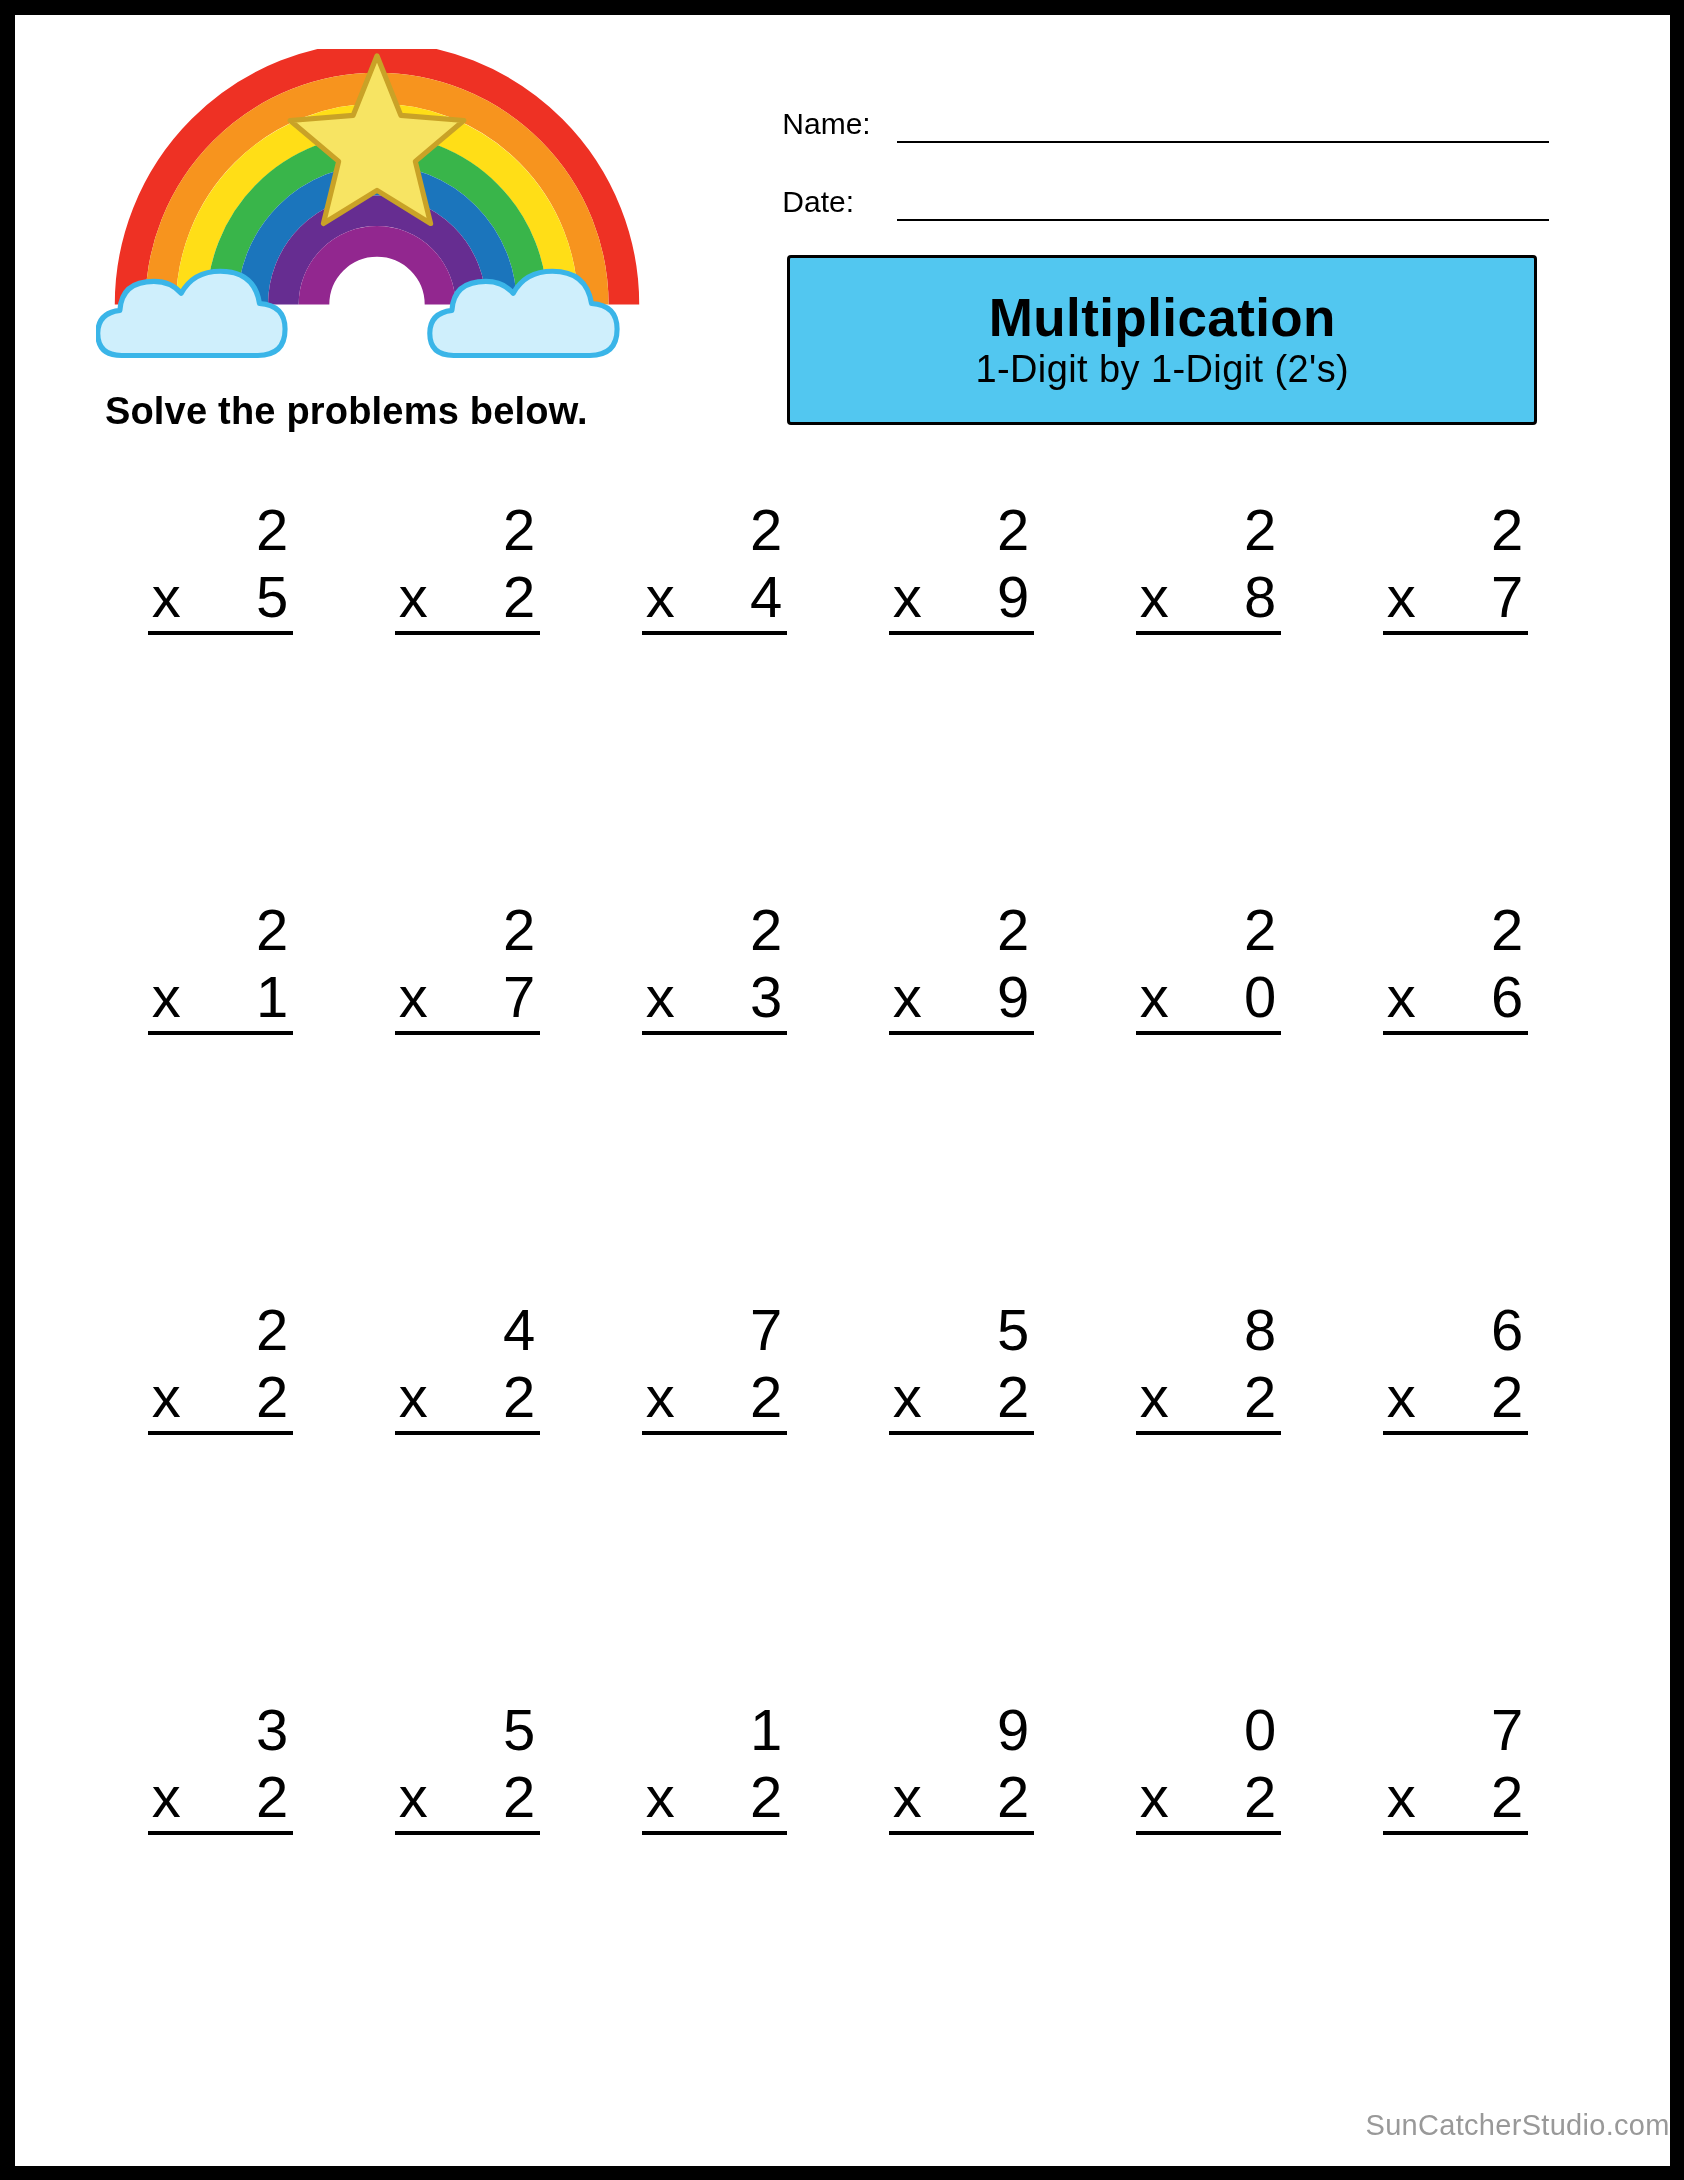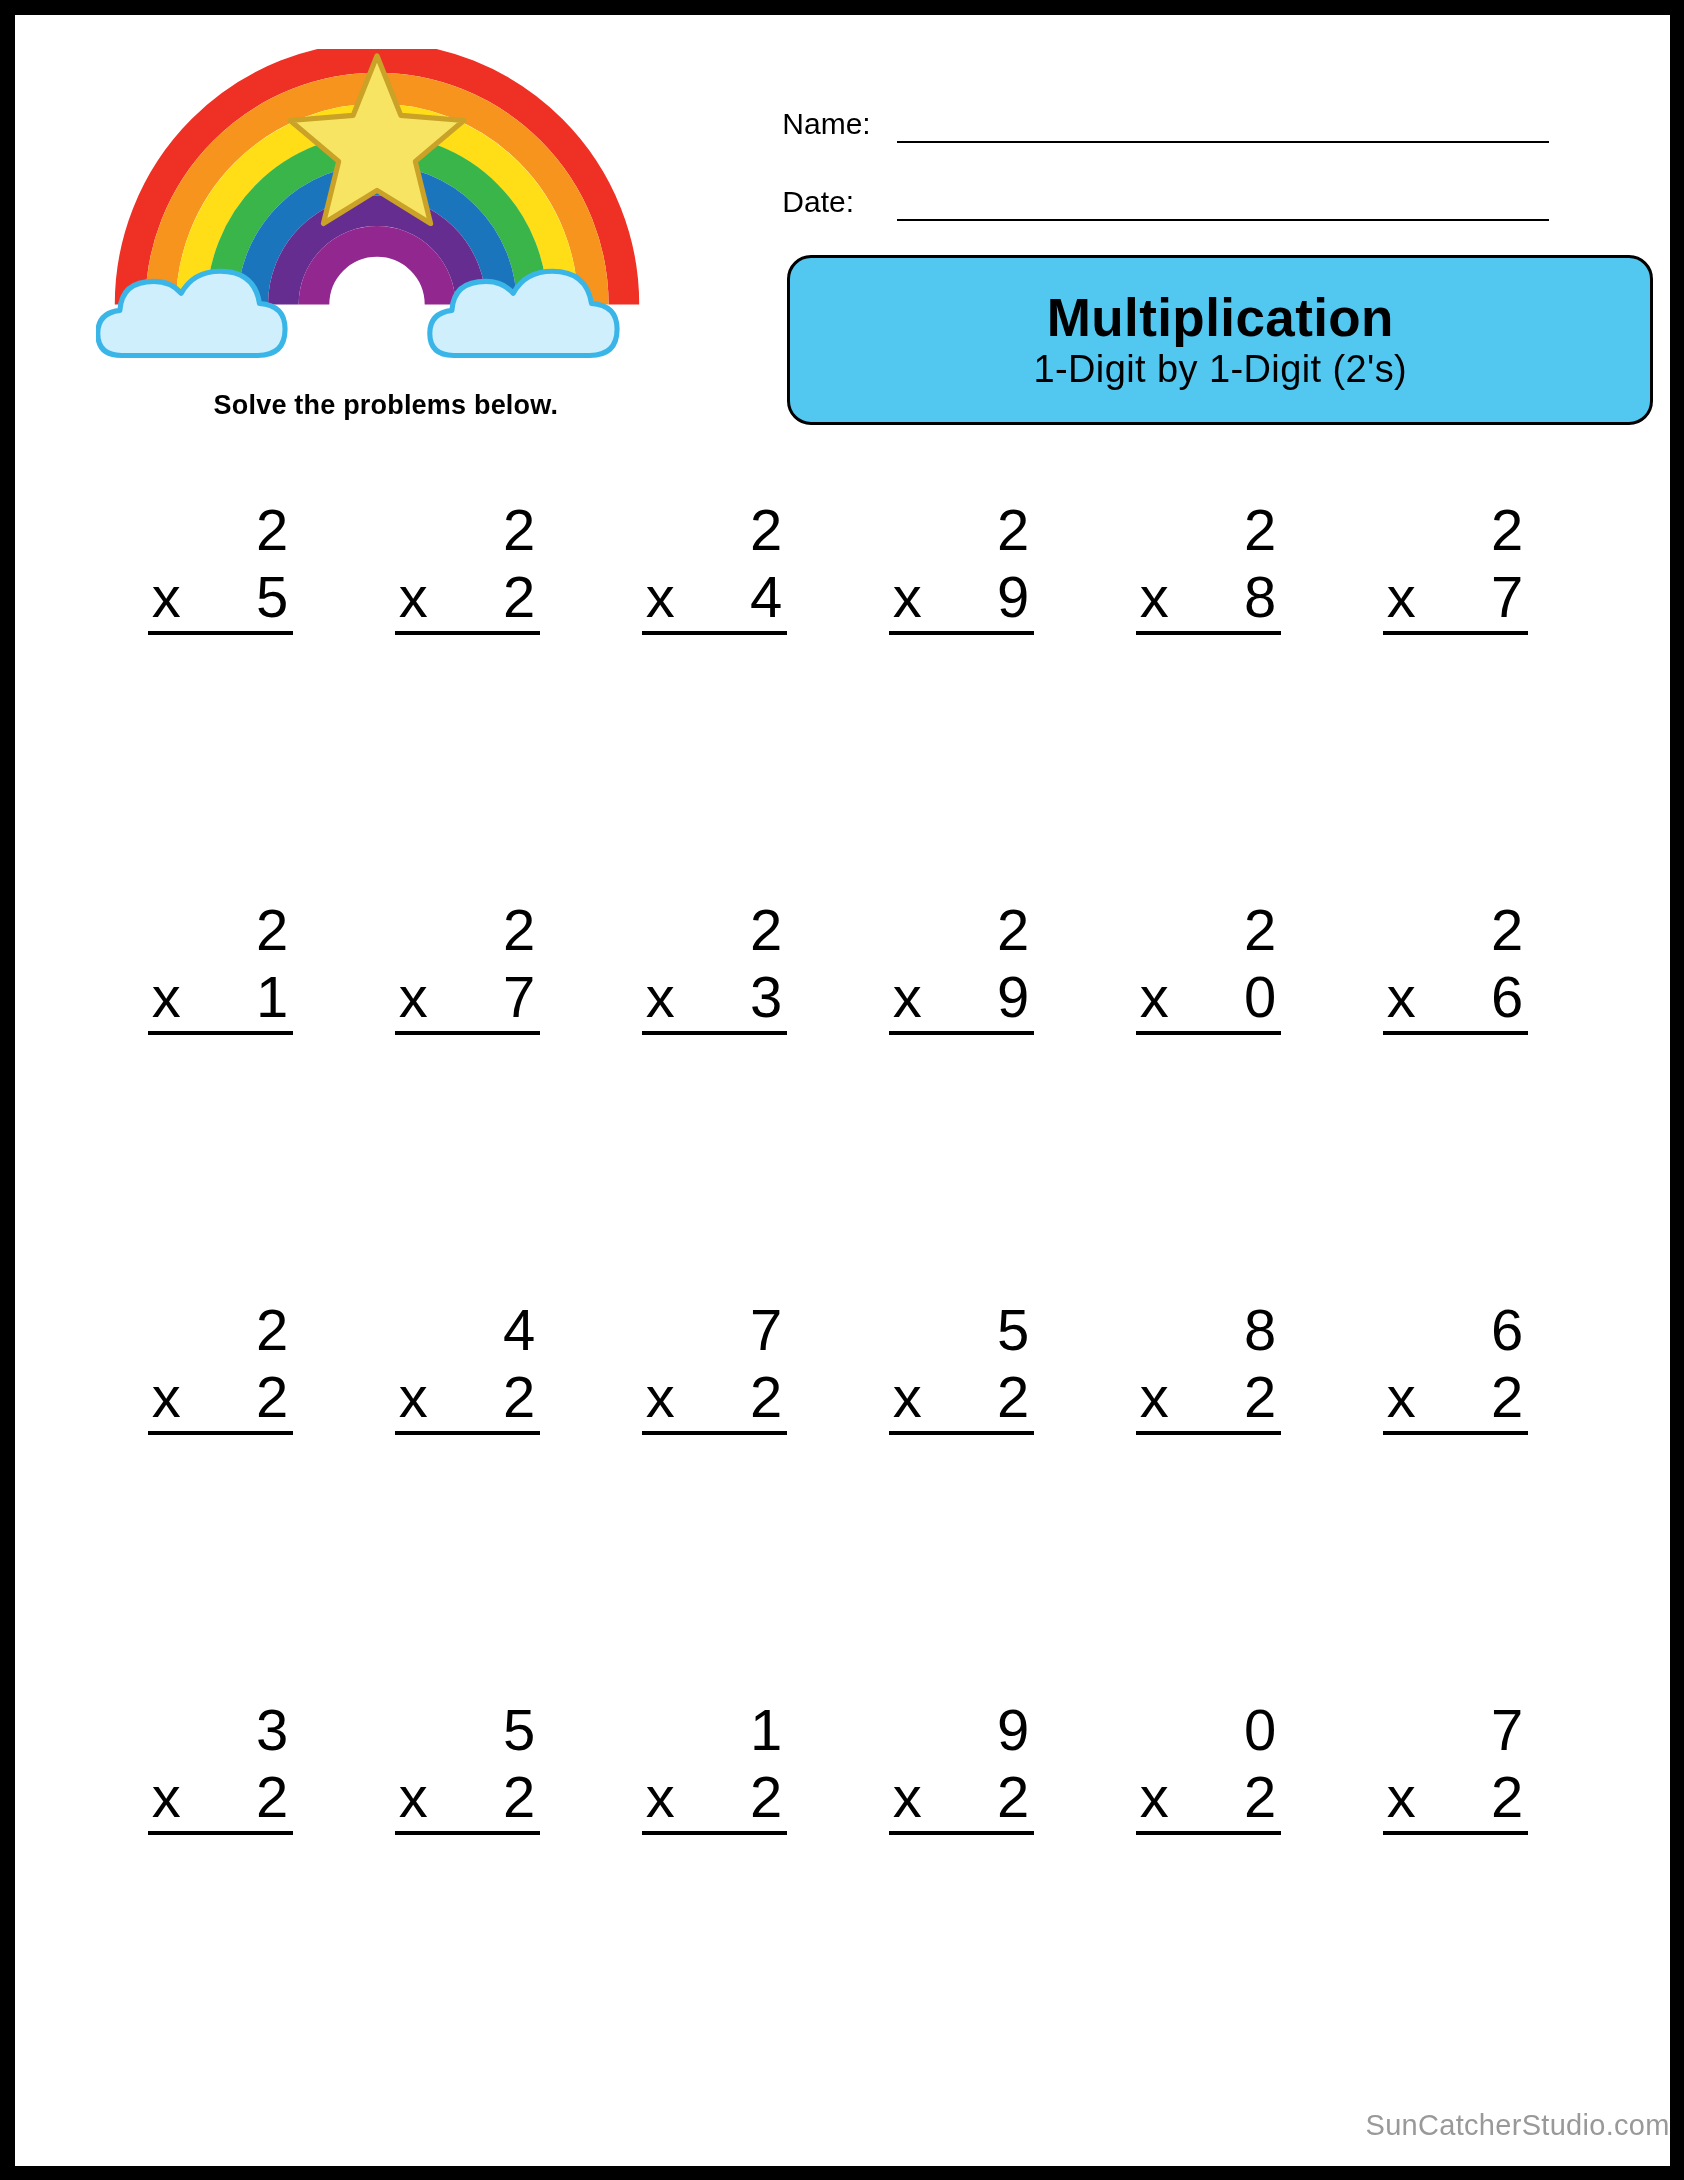--- a/index.html
+++ b/index.html
@@ -53,22 +53,22 @@
     height: 315px;
     margin-left: 17px;
   }
   .rainbow-art svg { display: block; }
 
   .instruction {
     position: absolute;
     left: 25.6px;
     top: 341px;
     width: 562px;
-    text-align: center;
-    font-size: 27px;
+    text-align: left;
+    font-size: 38px;
     font-weight: bold;
     color: #000000;
     letter-spacing: 0.2px;
   }
 
   .name-date {
     position: absolute;
     left: 767px;
     top: 89px;
     width: 767px;
@@ -89,25 +89,25 @@
   .field-line {
     flex: 1;
     border-bottom: 2.6px solid #000000;
     height: 34px;
   }
 
   .title-box {
     position: absolute;
     left: 772px;
     top: 240px;
-    width: 866px;
+    width: 750px;
     height: 170px;
     background: #52c7f0;
     border: 3.4px solid #000000;
-    border-radius: 24px;
+    border-radius: 4px;
     box-sizing: border-box;
     display: flex;
     flex-direction: column;
     align-items: center;
     justify-content: center;
   }
   .title-main {
     font-size: 53px;
     font-weight: bold;
     color: #000000;

